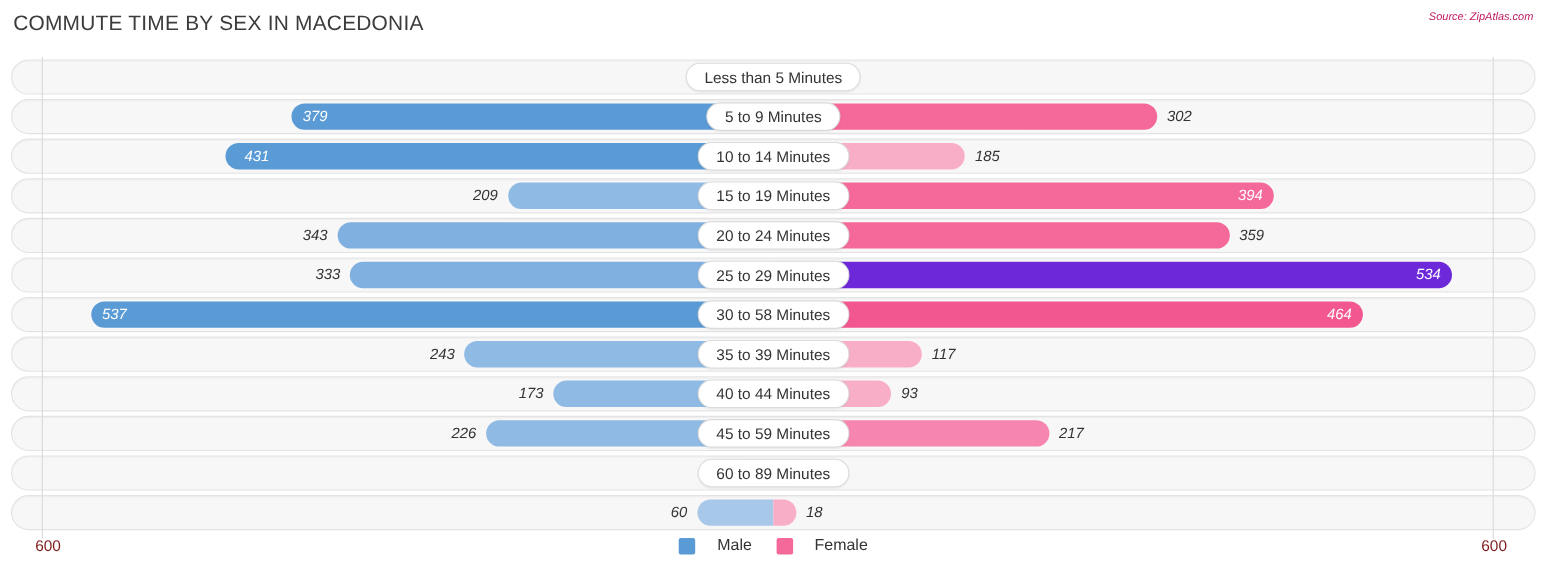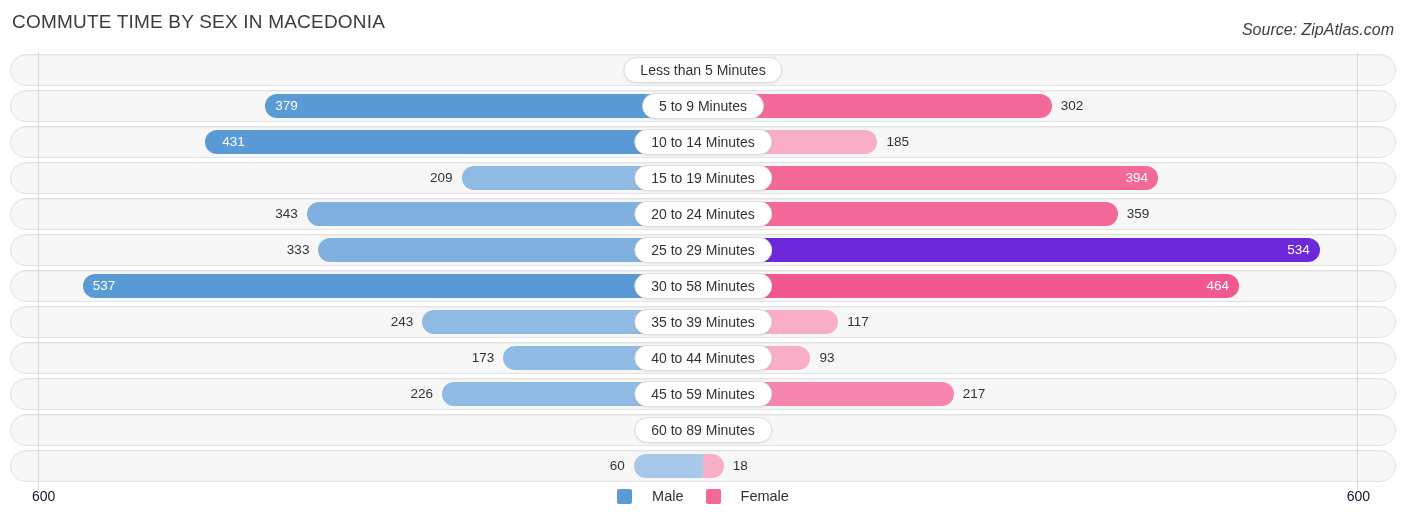--- a/index.html
+++ b/index.html
@@ -27,24 +27,24 @@
     position: absolute;
     left: 12px; top: 11px;
     font-size: 19px;
     letter-spacing: .2px;
     color: #3c3c3c;
     font-weight: 400;
     white-space: nowrap;
   }
   #source-note {
     position: absolute;
-    right: 12px; top: 21px;
-    font-size: 16px;
+    right: 12px; top: 10px;
+    font-size: 10px;
     font-style: italic;
-    color: #404040;
+    color: #be185d;
     white-space: nowrap;
   }
 
   
   #plot {
     position: absolute;
     left: 10px;
     top: 52px;
     width: 1386px;
     height: 432px;
@@ -75,20 +75,21 @@
     border: 1px solid #e3e3e3;
     border-radius: 16px;
     box-shadow: 0 1px 1px rgba(0,0,0,0.04) inset;
   }
   .halves {
     position: absolute;
     left: 0; right: 0; top: 2px;
     height: 32px;
     display: flex;
     align-items: center;
+    font-style: italic;
   }
   .side {
     position: relative;
     height: 32px;
     display: flex;
     align-items: center;
     flex: 1 1 0;
   }
   .side.left  { justify-content: flex-end; }
   .side.right { justify-content: flex-start; }
@@ -152,21 +153,21 @@
   #footer {
     position: absolute;
     left: 10px; right: 10px;
     top: 486px;
     height: 34px;
   }
   .axis-max {
     position: absolute;
     top: 2px;
     font-size: 14px;
-    color: #0f172a;
+    color: #7f1d1d;
   }
   #axis-max-left  { left: 22px; }
   #axis-max-right { right: 26px; }
   #legend {
     position: absolute;
     left: 0; right: 0; top: 2px;
     display: flex;
     justify-content: center;
     align-items: center;
     gap: 22px;

